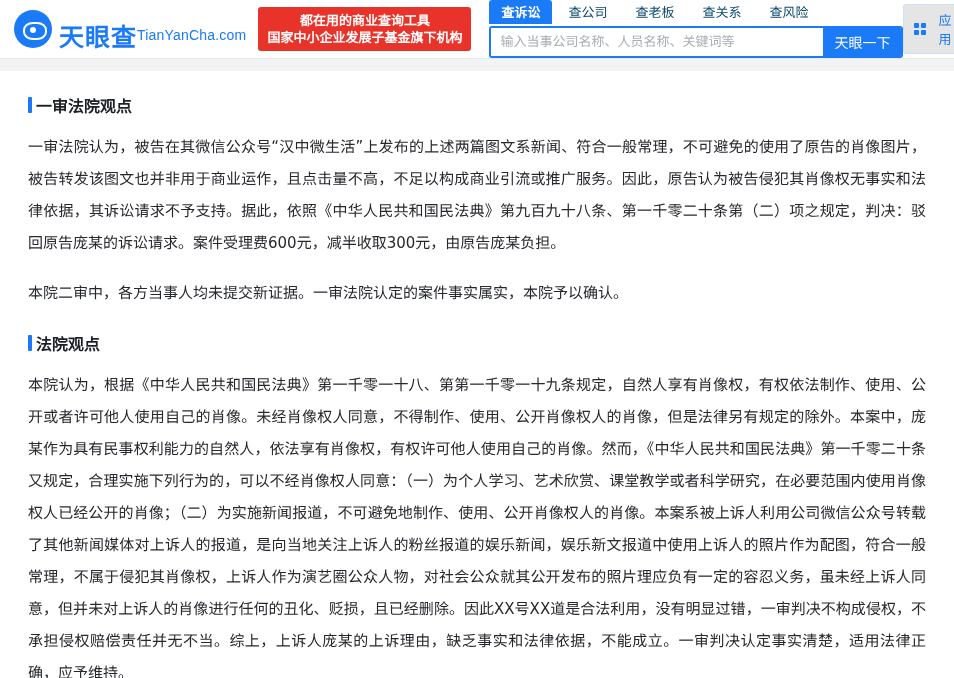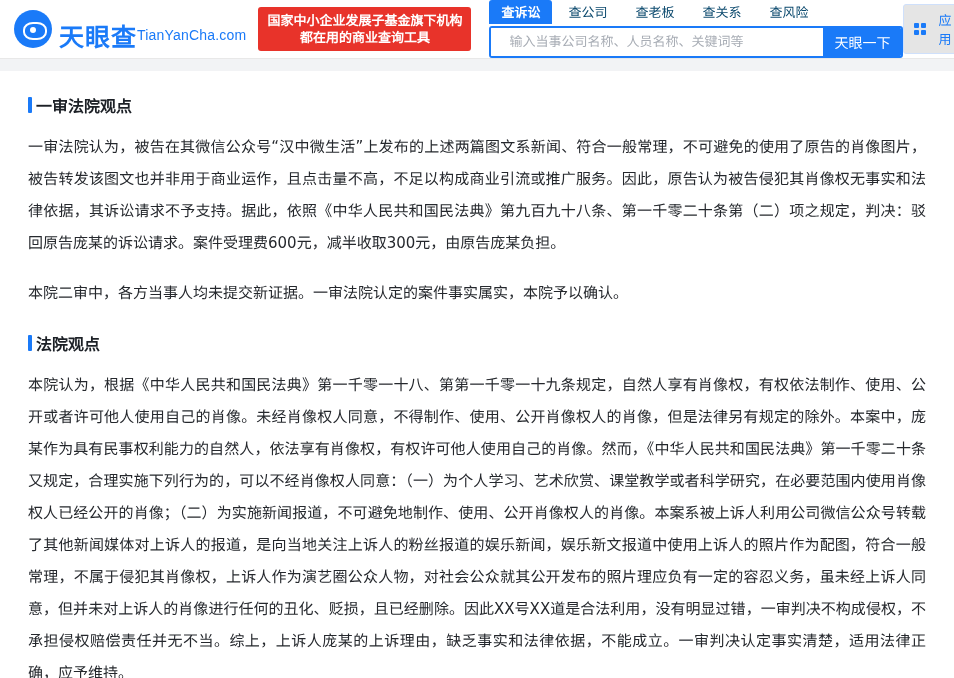--- a/index.html
+++ b/index.html
@@ -107,21 +107,21 @@
     margin-top: 2px;
     border: 2px solid #1a7af8;
     border-radius: 3px;
     overflow: hidden;
     background: #fff;
   }
   .search-input {
     flex: 1;
     border: none;
     outline: none;
-    padding: 0 18px;
+    padding: 0 9px;
     font-size: 13px;
     color: #333;
     font-family: Liberation Mono, monospace;
   }
   .search-input::placeholder { color: #a8adb5; }
   .search-btn {
     width: 78px;
     background: #1a7af8;
     color: #fff;
     border: none;
@@ -207,22 +207,22 @@
 
   <div class="logo-wrap">
     <div class="logo-mark"></div>
     <div class="logo-text">
       <span class="logo-cn">天眼查</span>
       <span class="logo-en">TianYanCha.com</span>
     </div>
   </div>
 
   <div class="promo">
+    <div>都在用的商业查询工具</div>
     <div>国家中小企业发展子基金旗下机构</div>
-    <div>都在用的商业查询工具</div>
   </div>
 
   <div class="search-area">
     <div class="search-tabs">
       <div class="search-tab active">查诉讼</div>
       <div class="search-tab">查公司</div>
       <div class="search-tab">查老板</div>
       <div class="search-tab">查关系</div>
       <div class="search-tab">查风险</div>
     </div>

